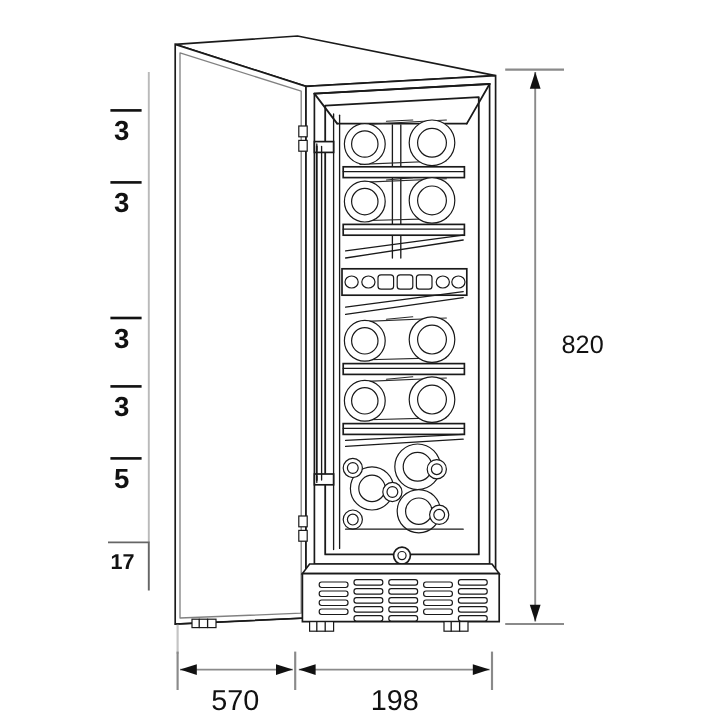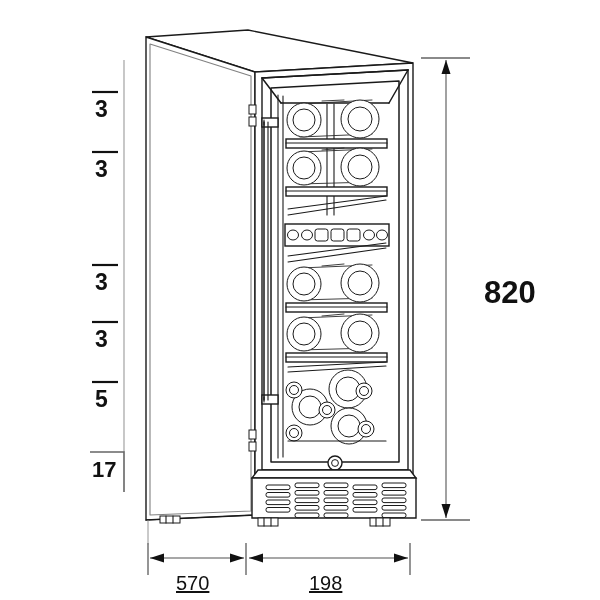--- a/index.html
+++ b/index.html
@@ -27,32 +27,30 @@
     font-family: "Liberation Sans", sans-serif;
     color: #111111;
     white-space: nowrap;
     line-height: 1;
   }
   .dim-left {
     font-size: 23px;
     font-weight: 600;
   }
   .dim-left-bold {
-    font-size: 22px;
+    font-size: 18px;
     font-weight: 700;
   }
   .dim-right {
-    font-size: 31px;
-    font-weight: 700;
-    margin-left: 16px;
+    font-size: 21px;
+    font-weight: 400;
   }
   .dim-bottom {
-    font-size: 20px;
+    font-size: 24px;
     font-weight: 400;
-    text-decoration: underline;
   }
 </style>
 </head>
 <body>
 
 <div id="page">
 
   <svg width="600" height="600" viewBox="0 0 600 600">
     <defs>
       <style>

